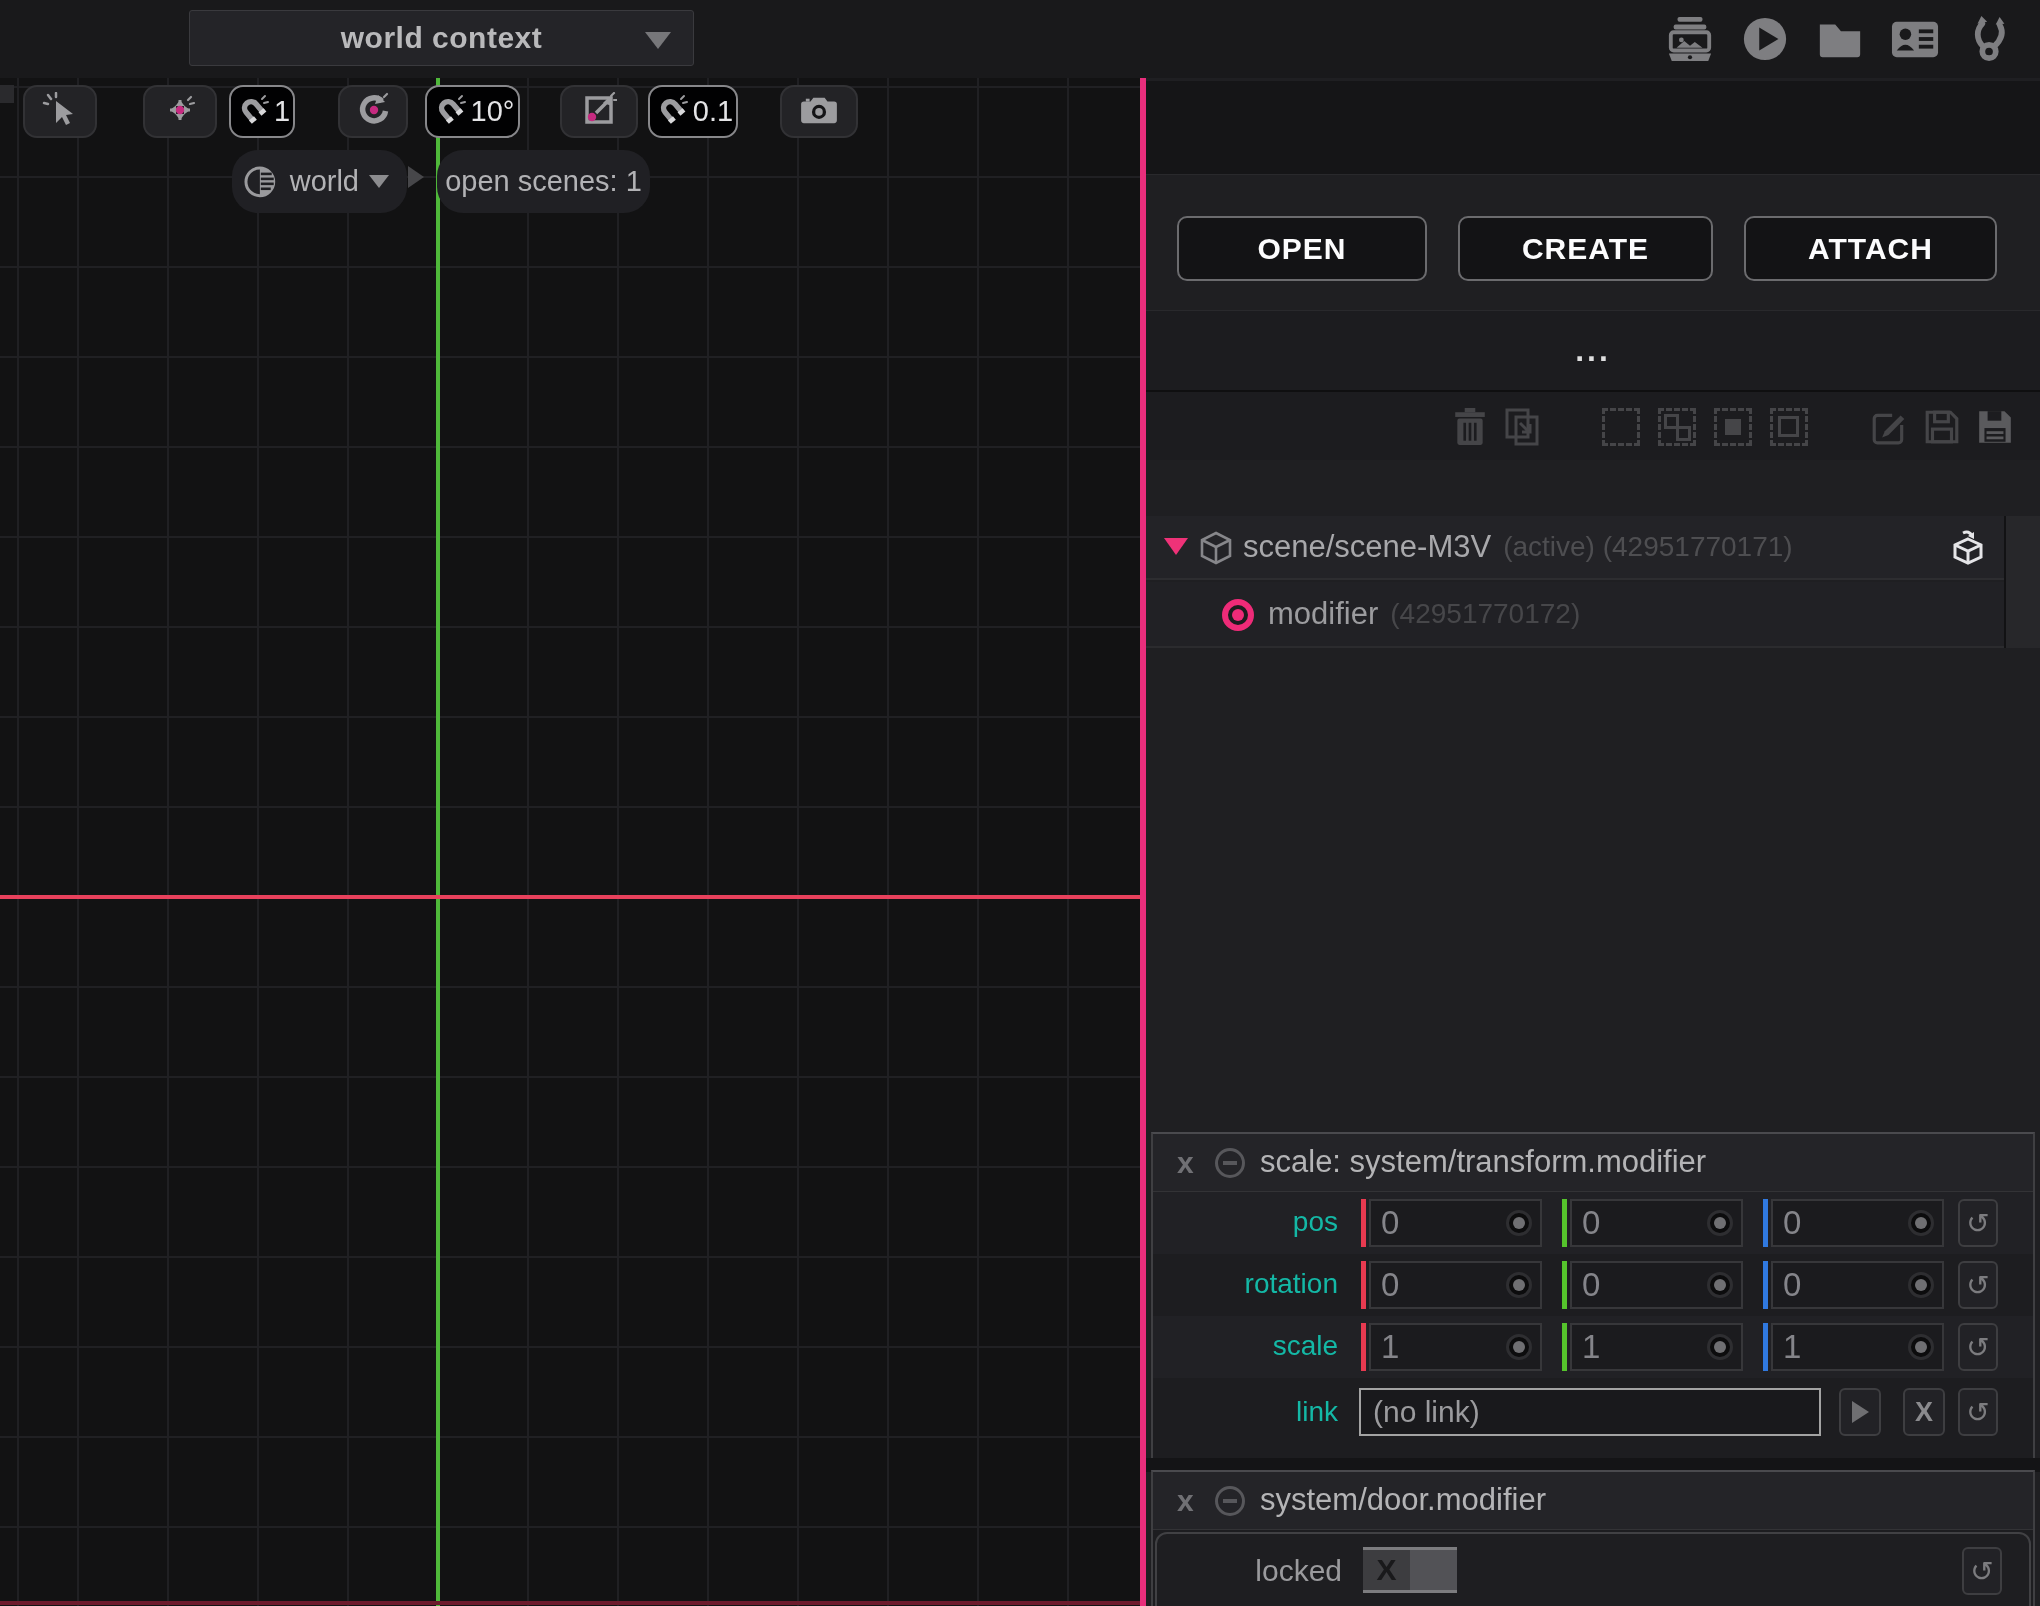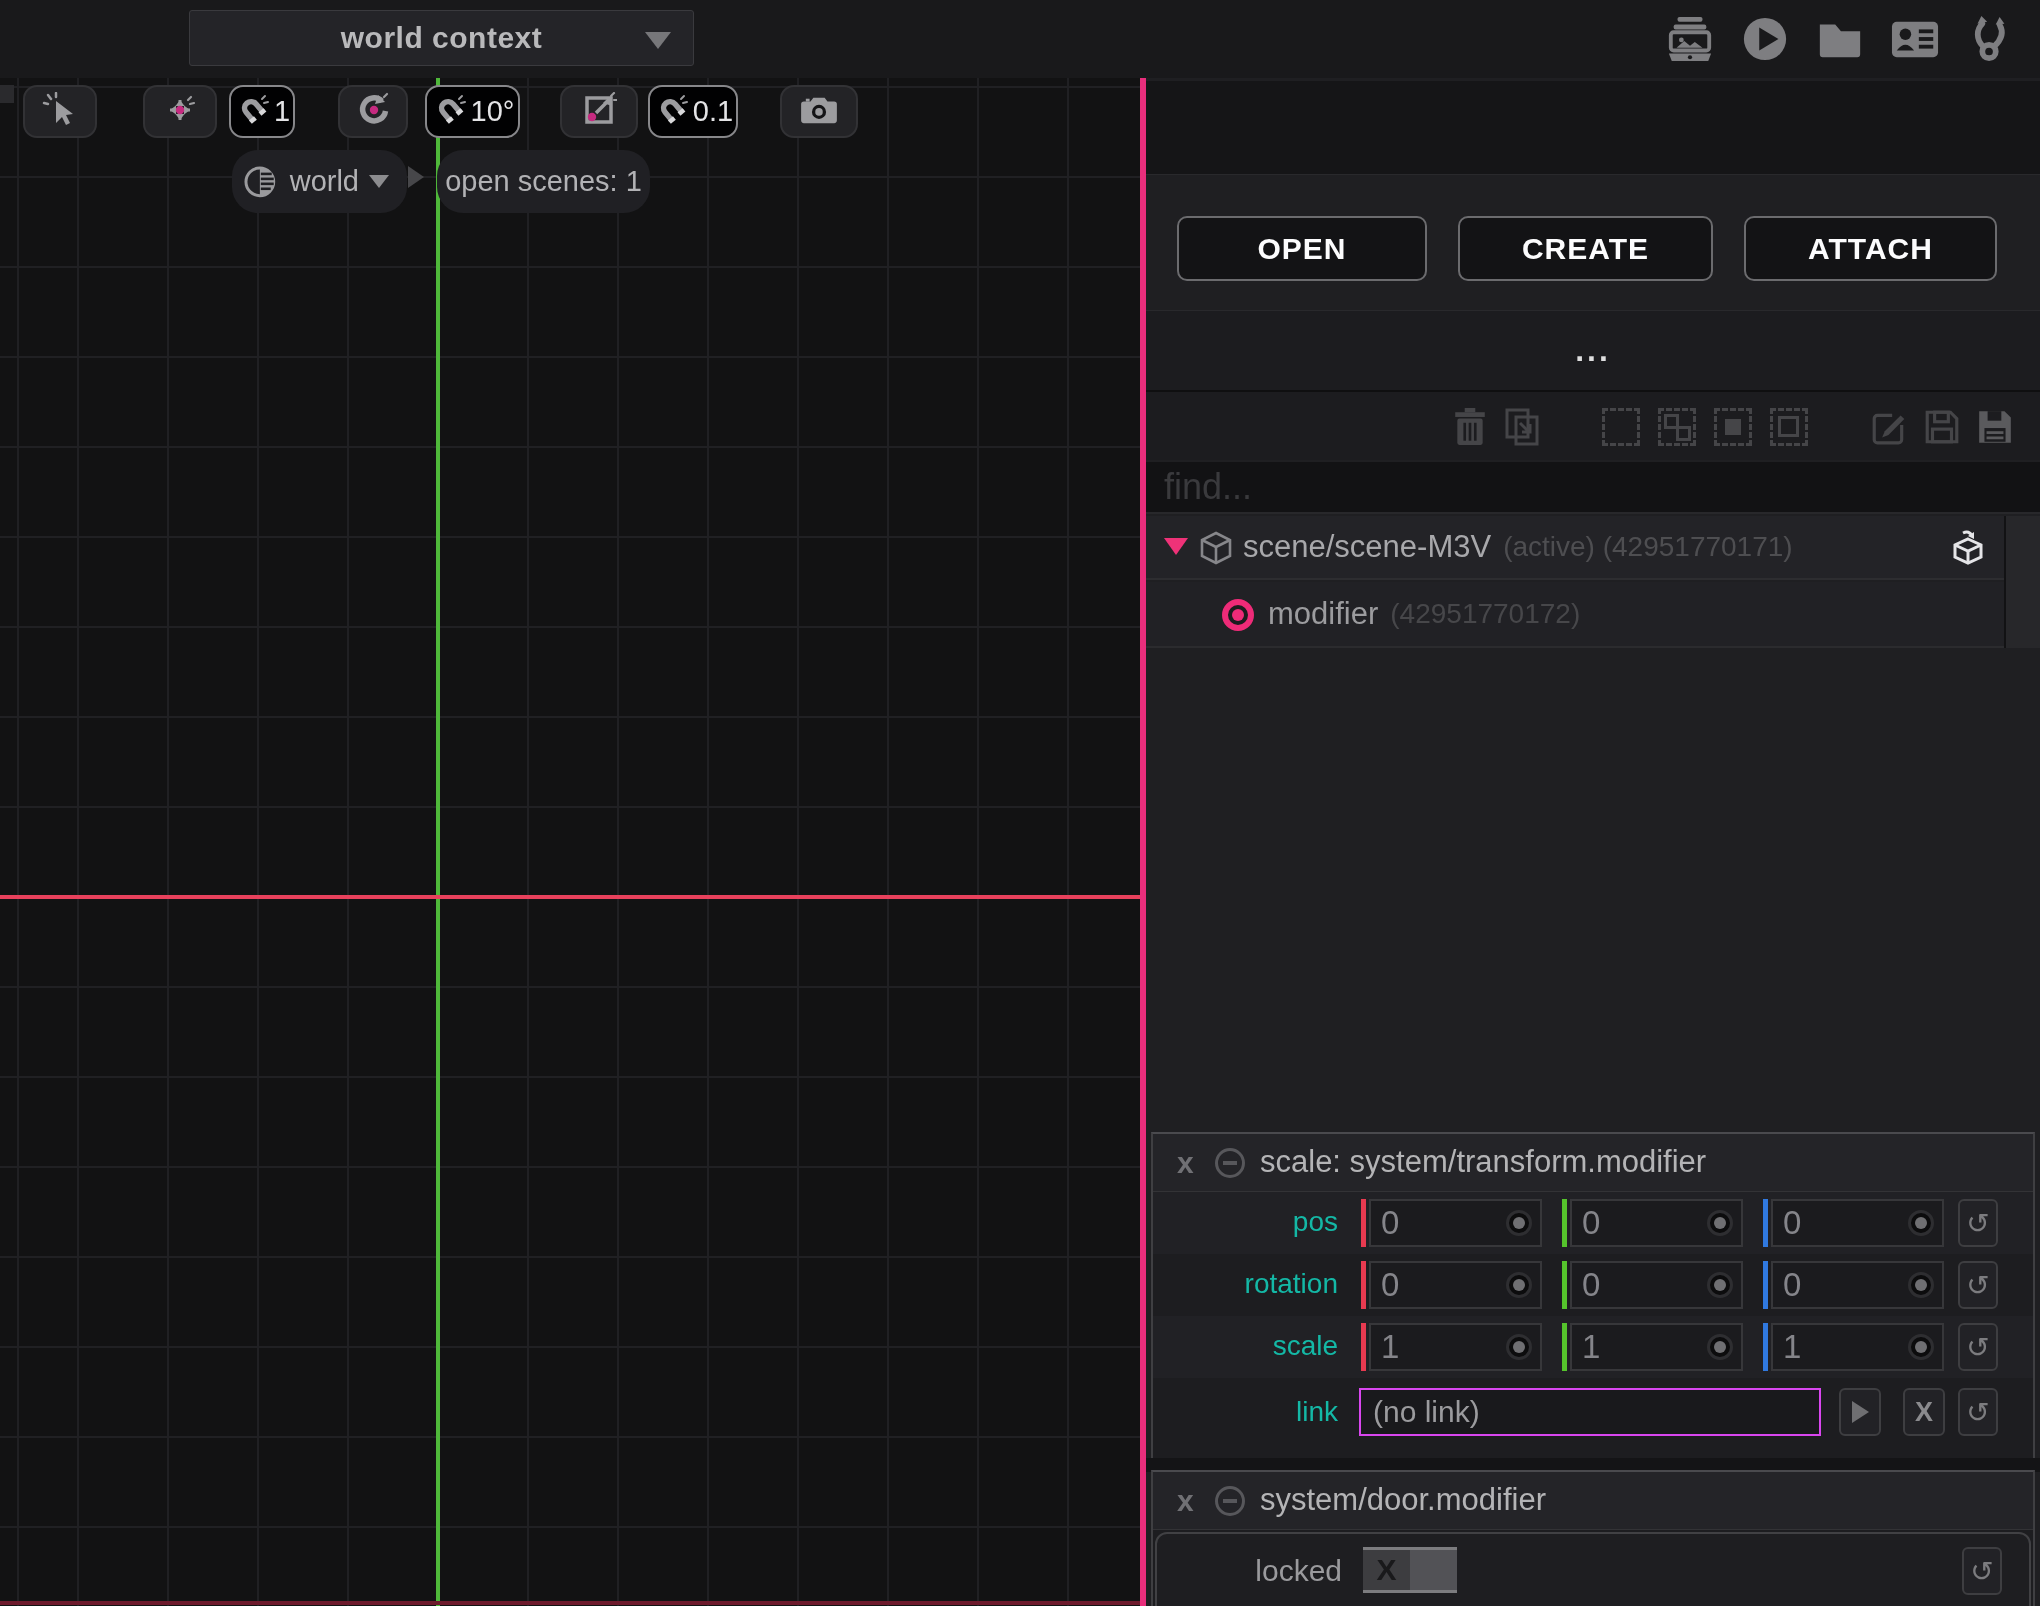--- a/index.html
+++ b/index.html
@@ -96,21 +96,21 @@
   .vfield .box { width:100%; height:100%; background:#1b1b1e; border:2px solid #37373a; position:relative;
     display:flex; align-items:center; }
   .vfield .val { color:#85858a; font-size:33px; padding-left:10px; }
   .knob { position:absolute; right:8px; top:9px; width:26px; height:26px; border-radius:50%;
     background:#0c0c0d; border:3px solid #2e2e31; cursor:pointer; }
   .knob::after { content:""; position:absolute; left:4px; top:4px; width:12px; height:12px; border-radius:50%; background:#6f6f72; }
   .reset-btn { position:absolute; left:805px; top:7px; width:40px; height:48px; background:#222226;
     border:2px solid #3e3e41; border-radius:6px; color:#7c7c7f; font-size:28px;
     display:flex; align-items:center; justify-content:center; cursor:pointer; }
   .link-input { position:absolute; left:206px; top:10px; width:462px; height:48px; background:#19191c;
-    border:2px solid #d946ef; display:flex; align-items:center; cursor:text; }
+    border:2px solid #a3a3a3; display:flex; align-items:center; cursor:text; }
   .link-input .val { color:#9b9b9e; font-size:30px; padding-left:12px; }
   .sq-btn { position:absolute; top:10px; width:42px; height:48px; background:#222226; border:2px solid #3e3e41;
     border-radius:6px; display:flex; align-items:center; justify-content:center; cursor:pointer; }
   .play-tri { width:0; height:0; border-top:11px solid transparent; border-bottom:11px solid transparent; border-left:17px solid #6f6f72; }
   .xclear { color:#8a8a8d; font-size:27px; font-weight:bold; }
   .gap-strip { position:absolute; left:0; top:1380px; width:894px; height:14px; background:#141416; }
 
   .door-body { position:absolute; left:2px; top:60px; width:876px; height:120px;
     border:2px solid #414144; border-radius:12px; background:#1e1e21; }
   .door-row { position:relative; height:74px; }
@@ -390,21 +390,20 @@
         <svg viewBox="0 0 36 36" fill="currentColor">
             <path d="M3 3 h24 l6 6 v24 h-30 z"></path>
             <rect x="11" y="3" width="13" height="9" fill="#1c1c1f"></rect>
             <rect x="8" y="19" width="20" height="13" fill="#1c1c1f"></rect>
             <rect x="10" y="22" width="16" height="2.6" fill="currentColor"></rect>
             <rect x="10" y="27" width="16" height="2.6" fill="currentColor"></rect>
           </svg>
       </span>
     </div>
 
-    <input class="find-input" type="text" placeholder="find..." style="">
 
     <div class="tree-row row-scene">
       <span class="tree-caret"></span>
       <span class="tree-cube">
         <svg viewBox="0 0 36 36" fill="none" stroke="currentColor" stroke-width="2.6">
             <path d="M18 3 L32 10 L32 26 L18 33 L4 26 L4 10 Z"></path>
             <path d="M4 10 L18 17 L32 10"></path>
             <path d="M18 17 V33"></path>
           </svg>
       </span>

